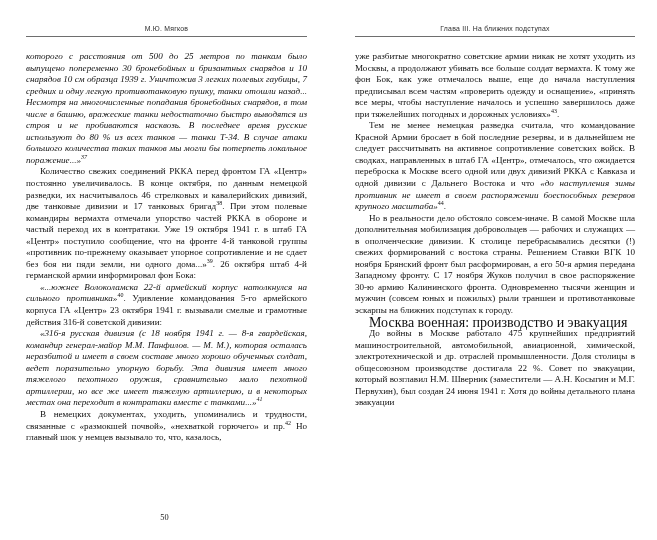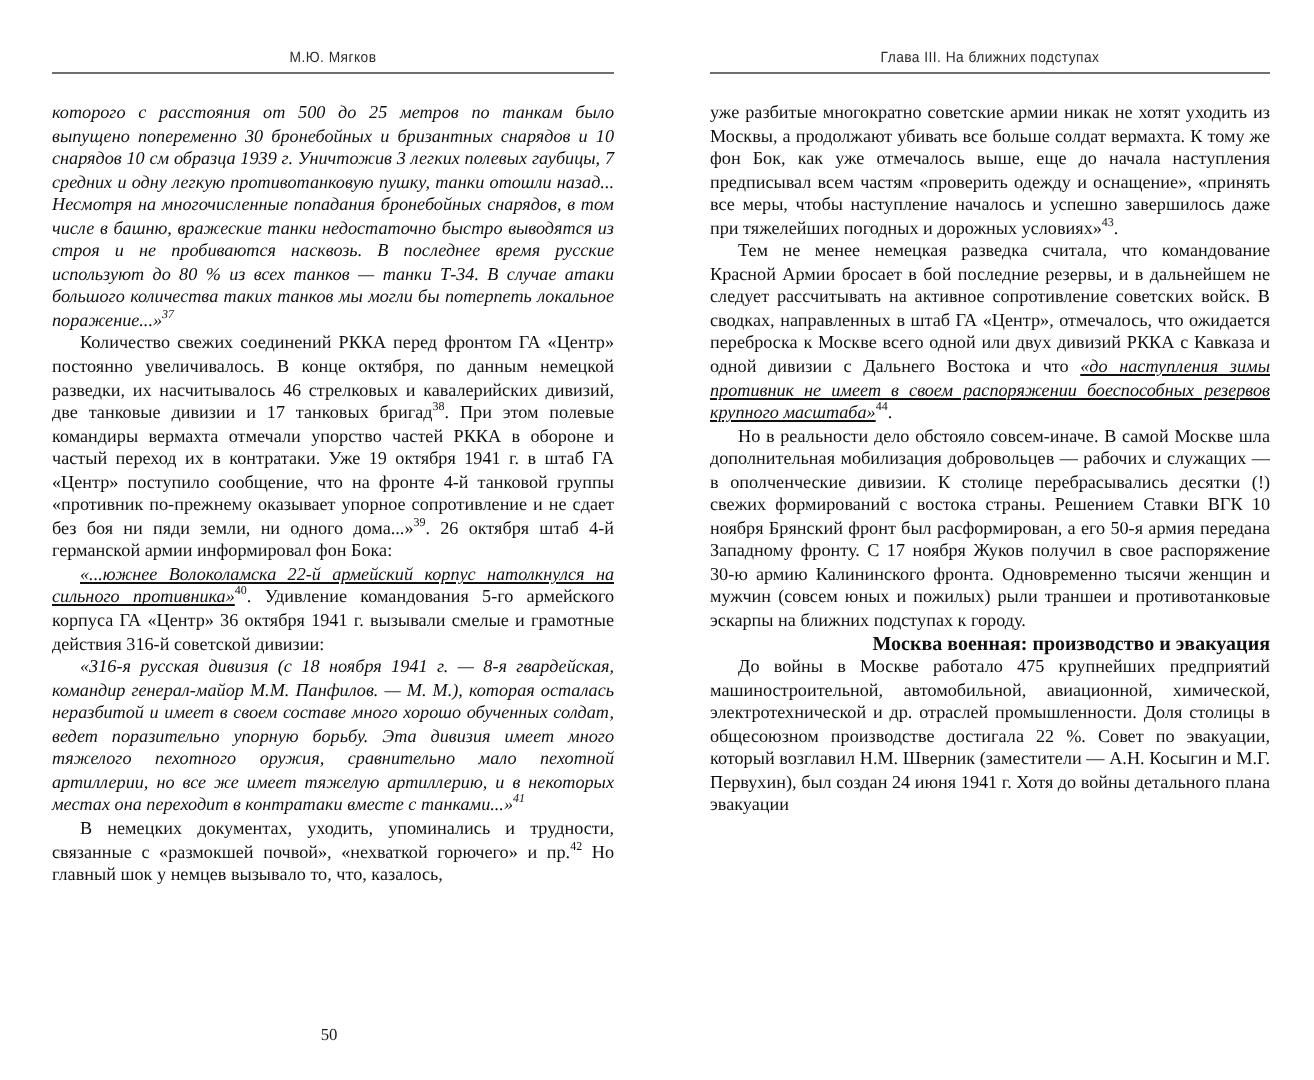--- a/index.html
+++ b/index.html
@@ -71,52 +71,52 @@
   .col p.quote-cont {
     font-style: italic;
     text-indent: 0;
   }
   sup {
     font-size: 6px;
     vertical-align: super;
     line-height: 0;
   }
   .subhead {
-    font-weight: bold;
-    text-align: right;
-    font-size: 10px;
+    font-weight: normal;
+    text-align: left;
+    font-size: 14px;
     text-indent: 0;
     margin: 15px 0 13px 0;
   }
   .folio {
     position: absolute;
     bottom: 18px;
     left: 0;
     right: 0;
     text-align: center;
     font-size: 8.4px;
     color: #1a1a1a;
   }
-  .ital { font-style: italic; text-decoration: underline; }
+  .ital { font-style: italic; }
 </style>
 </head>
 <body>
 
 <div class="spread">
 
   <div class="page page-left">
     <div class="runhead">М.Ю. Мягков</div>
     <div class="rule"></div>
 
     <div class="col">
       <p class="quote-cont"><span>которого с расстояния от 500 до 25 метров по танкам было выпущено попеременно 30 бронебойных и бризантных снарядов и 10 снарядов 10 см образца 1939 г. Уничтожив 3 легких полевых гаубицы, 7 средних и одну легкую противотанковую пушку, танки отошли назад... Несмотря на многочисленные попадания бронебойных снарядов, в том числе в башню, вражеские танки недостаточно быстро выводятся из строя и не пробиваются насквозь. В последнее время русские используют до 80 % из всех танков — танки Т-34. В случае атаки большого количества таких танков мы могли бы потерпеть локальное поражение...»</span><sup>37</sup></p>
 
       <p><span>Количество свежих соединений РККА перед фронтом ГА «Центр» постоянно увеличивалось. В конце октября, по данным немецкой разведки, их насчитывалось 46 стрелковых и кавалерийских дивизий, две танковые дивизии и 17 танковых бригад</span><sup>38</sup><span>. При этом полевые командиры вермахта отмечали упорство частей РККА в обороне и частый переход их в контратаки. Уже 19 октября 1941 г. в штаб ГА «Центр» поступило сообщение, что на фронте 4-й танковой группы «противник по-прежнему оказывает упорное сопротивление и не сдает без боя ни пяди земли, ни одного дома...»</span><sup>39</sup><span>. 26 октября штаб 4-й германской армии информировал фон Бока:</span></p>
 
-      <p><span class="ital">«...южнее Волоколамска 22-й армейский корпус натолкнулся на сильного противника»</span><sup>40</sup><span>. Удивление командования 5-го армейского корпуса ГА «Центр» 36 октября 1941 г. вызывали смелые и грамотные действия 316-й советской дивизии:</span></p>
+      <p><span class="ital">«...южнее Волоколамска 22-й армейский корпус натолкнулся на сильного противника»</span><sup>40</sup><span>. Удивление командования 5-го армейского корпуса ГА «Центр» 23 октября 1941 г. вызывали смелые и грамотные действия 316-й советской дивизии:</span></p>
 
       <p class="quote"><span>«316-я русская дивизия (с 18 ноября 1941 г. — 8-я гвардейская, командир генерал-майор М.М. Панфилов. — М. М.), которая осталась неразбитой и имеет в своем составе много хорошо обученных солдат, ведет поразительно упорную борьбу. Эта дивизия имеет много тяжелого пехотного оружия, сравнительно мало пехотной артиллерии, но все же имеет тяжелую артиллерию, и в некоторых местах она переходит в контратаки вместе с танками...»</span><sup>41</sup></p>
 
       <p><span>В немецких документах, уходить, упоминались и трудности, связанные с «размокшей почвой», «нехваткой горючего» и пр.</span><sup>42</sup><span> Но главный шок у немцев вызывало то, что, казалось,</span></p>
     </div>
 
     <div class="folio">50</div>
   </div>
 
   <div class="page page-right">

